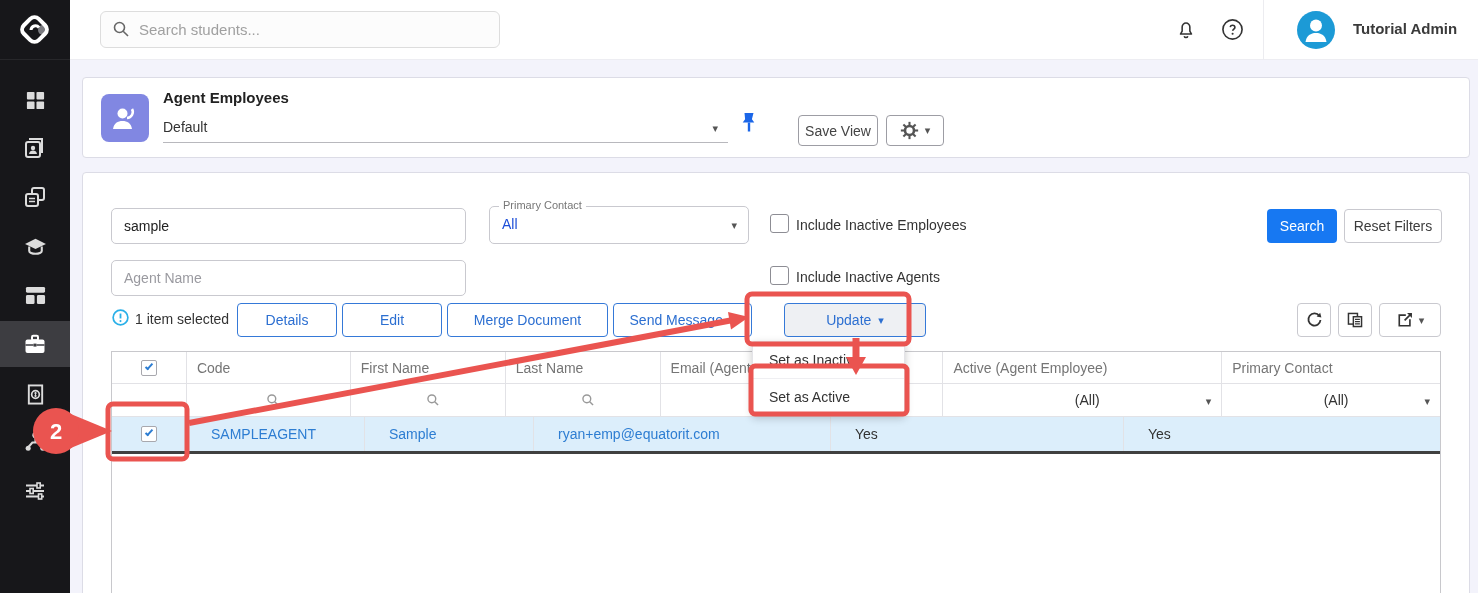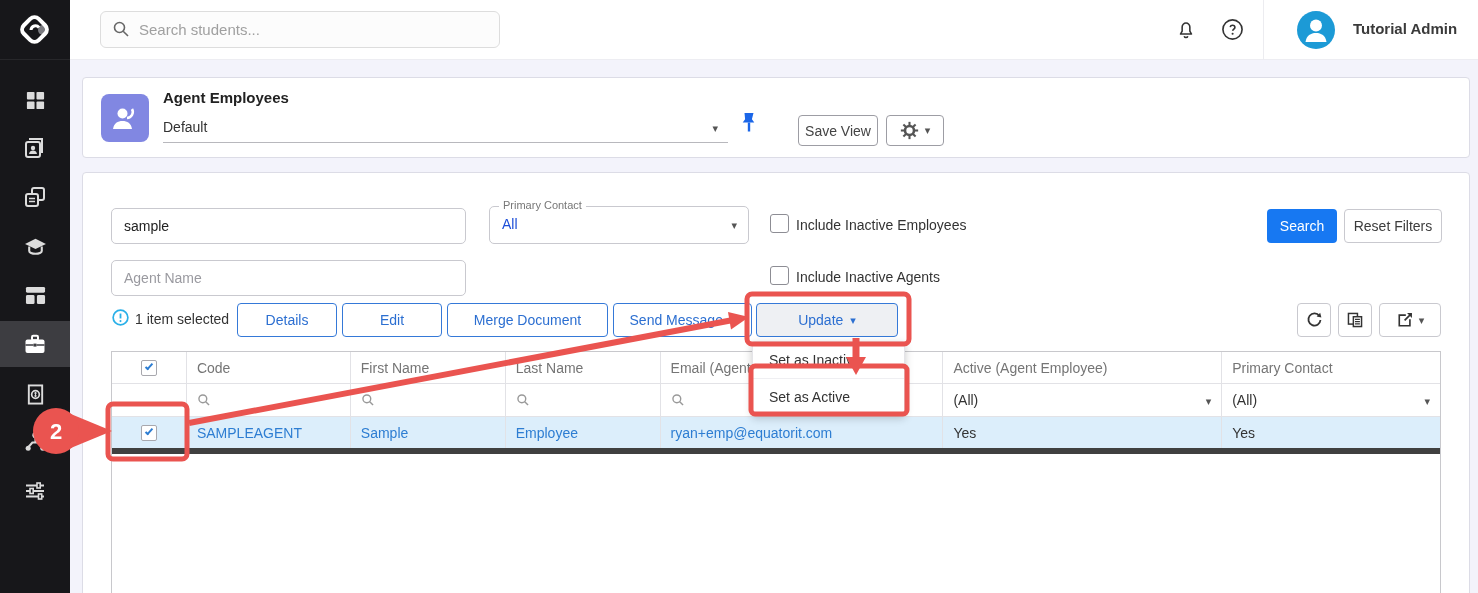--- a/index.html
+++ b/index.html
@@ -60,23 +60,23 @@
   
   .grid { position:absolute; left:28px; top:178px; width:1330px; border:1px solid #c8c8cc; border-bottom:none; font-size:14px; }
   .grow { display:flex; }
   .gcell { display:flex; align-items:center; padding-left:10px; border-right:1px solid #e2e2e6; overflow:hidden; white-space:nowrap; }
   .gcell:last-child { border-right:none; }
   .c0 { width:75px; justify-content:center; padding-left:0; }
   .c1 { width:164px; } .c2 { width:155px; } .c3 { width:155px; }
   .c4 { width:283px; } .c5 { width:279px; } .c6 { width:218px; }
   .ghead { height:32px; border-bottom:1px solid #e2e2e6; color:#757575; }
   .gfilter { height:33px; border-bottom:1px solid #e2e2e6; color:#333; }
-  .gfilter .gcell { position:relative; }
+  .gfilter .gcell { position:relative;justify-content:center; }
   .gfilter .caret { position:absolute; right:10px; top:12px; }
-  .gdata { height:37px; border-bottom:6px solid #404040; background:#dceefb; cursor:pointer; }
+  .gdata { height:37px; border-bottom:3px solid #404040; background:#dceefb; cursor:pointer;gap:14px; }
   .gdata .blue { color:#2d7dd2; }
   .gdata .dark { color:#333; }
   .grid-extend { position:absolute; left:28px; top:280px; width:1330px; height:290px; border-left:1px solid #c8c8cc; border-right:1px solid #c8c8cc; }
 
   .gridckb { width:16px; height:16px; border:1px solid #a8a8ae; border-radius:2px; background:#fff; position:relative; cursor:pointer; }
   .gridckb i { position:absolute; left:3px; top:3px; width:8px; height:4px; border-left:2px solid #2d7dd2; border-bottom:2px solid #2d7dd2; transform:rotate(-48deg); display:block; }
 
   
   .update-menu { position:absolute; left:752px; top:341px; width:153px; background:#fff; border:1px solid #e4e4e8; border-radius:3px; box-shadow:0 3px 9px rgba(0,0,0,.22); z-index:30; }
   .update-menu .mi { height:36px; display:flex; align-items:center; padding-left:16px; font-size:14px; color:#333; cursor:pointer; background:#fff; }
@@ -265,21 +265,21 @@
     <button class="btn-outline" style="left:259px; width:100px">
       <span>Edit</span>
     </button>
     <button class="btn-outline" style="left:364px; width:161px">
       <span>Merge Document</span>
     </button>
     <button class="btn-outline" style="left:530px; width:139px">
       <span>Send Message</span>
       <span class="caret">▾</span>
     </button>
-    <button class="btn-outline open" style="left:673px; width:142px">
+    <button class="btn-outline open" style="left:701px; width:142px">
       <span>Update</span>
       <span class="caret">▾</span>
     </button>
     <button class="icon-btn" style="left:1214px">
       <svg width="18" height="18" viewBox="0 0 22 22">
         <path d="M17.6 6.2A7.4 7.4 0 1 0 18.9 11" fill="none" stroke="#333" stroke-width="2.2"></path>
         <polygon points="14.2,6.8 20,7.9 18.6,2.2" fill="#333"></polygon>
       </svg>
     </button>
     <button class="icon-btn" style="left:1255px">
@@ -348,21 +348,20 @@
         </div>
       </div>
       <div class="grow gdata">
         <div class="gcell c0">
           <span class="gridckb">
               <i></i>
             </span>
         </div>
         <div class="gcell c1 blue">SAMPLEAGENT</div>
         <div class="gcell c2 blue">Sample</div>
-        <div class="gcell c3 blue">Employee</div>
         <div class="gcell c4 blue">ryan+emp@equatorit.com</div>
         <div class="gcell c5 dark">Yes</div>
         <div class="gcell c6 dark">Yes</div>
       </div>
     </div>
     <div class="grid-extend"></div>
   </div>
 
   <div class="update-menu">
     <div class="mi">Set as Inactive</div>

